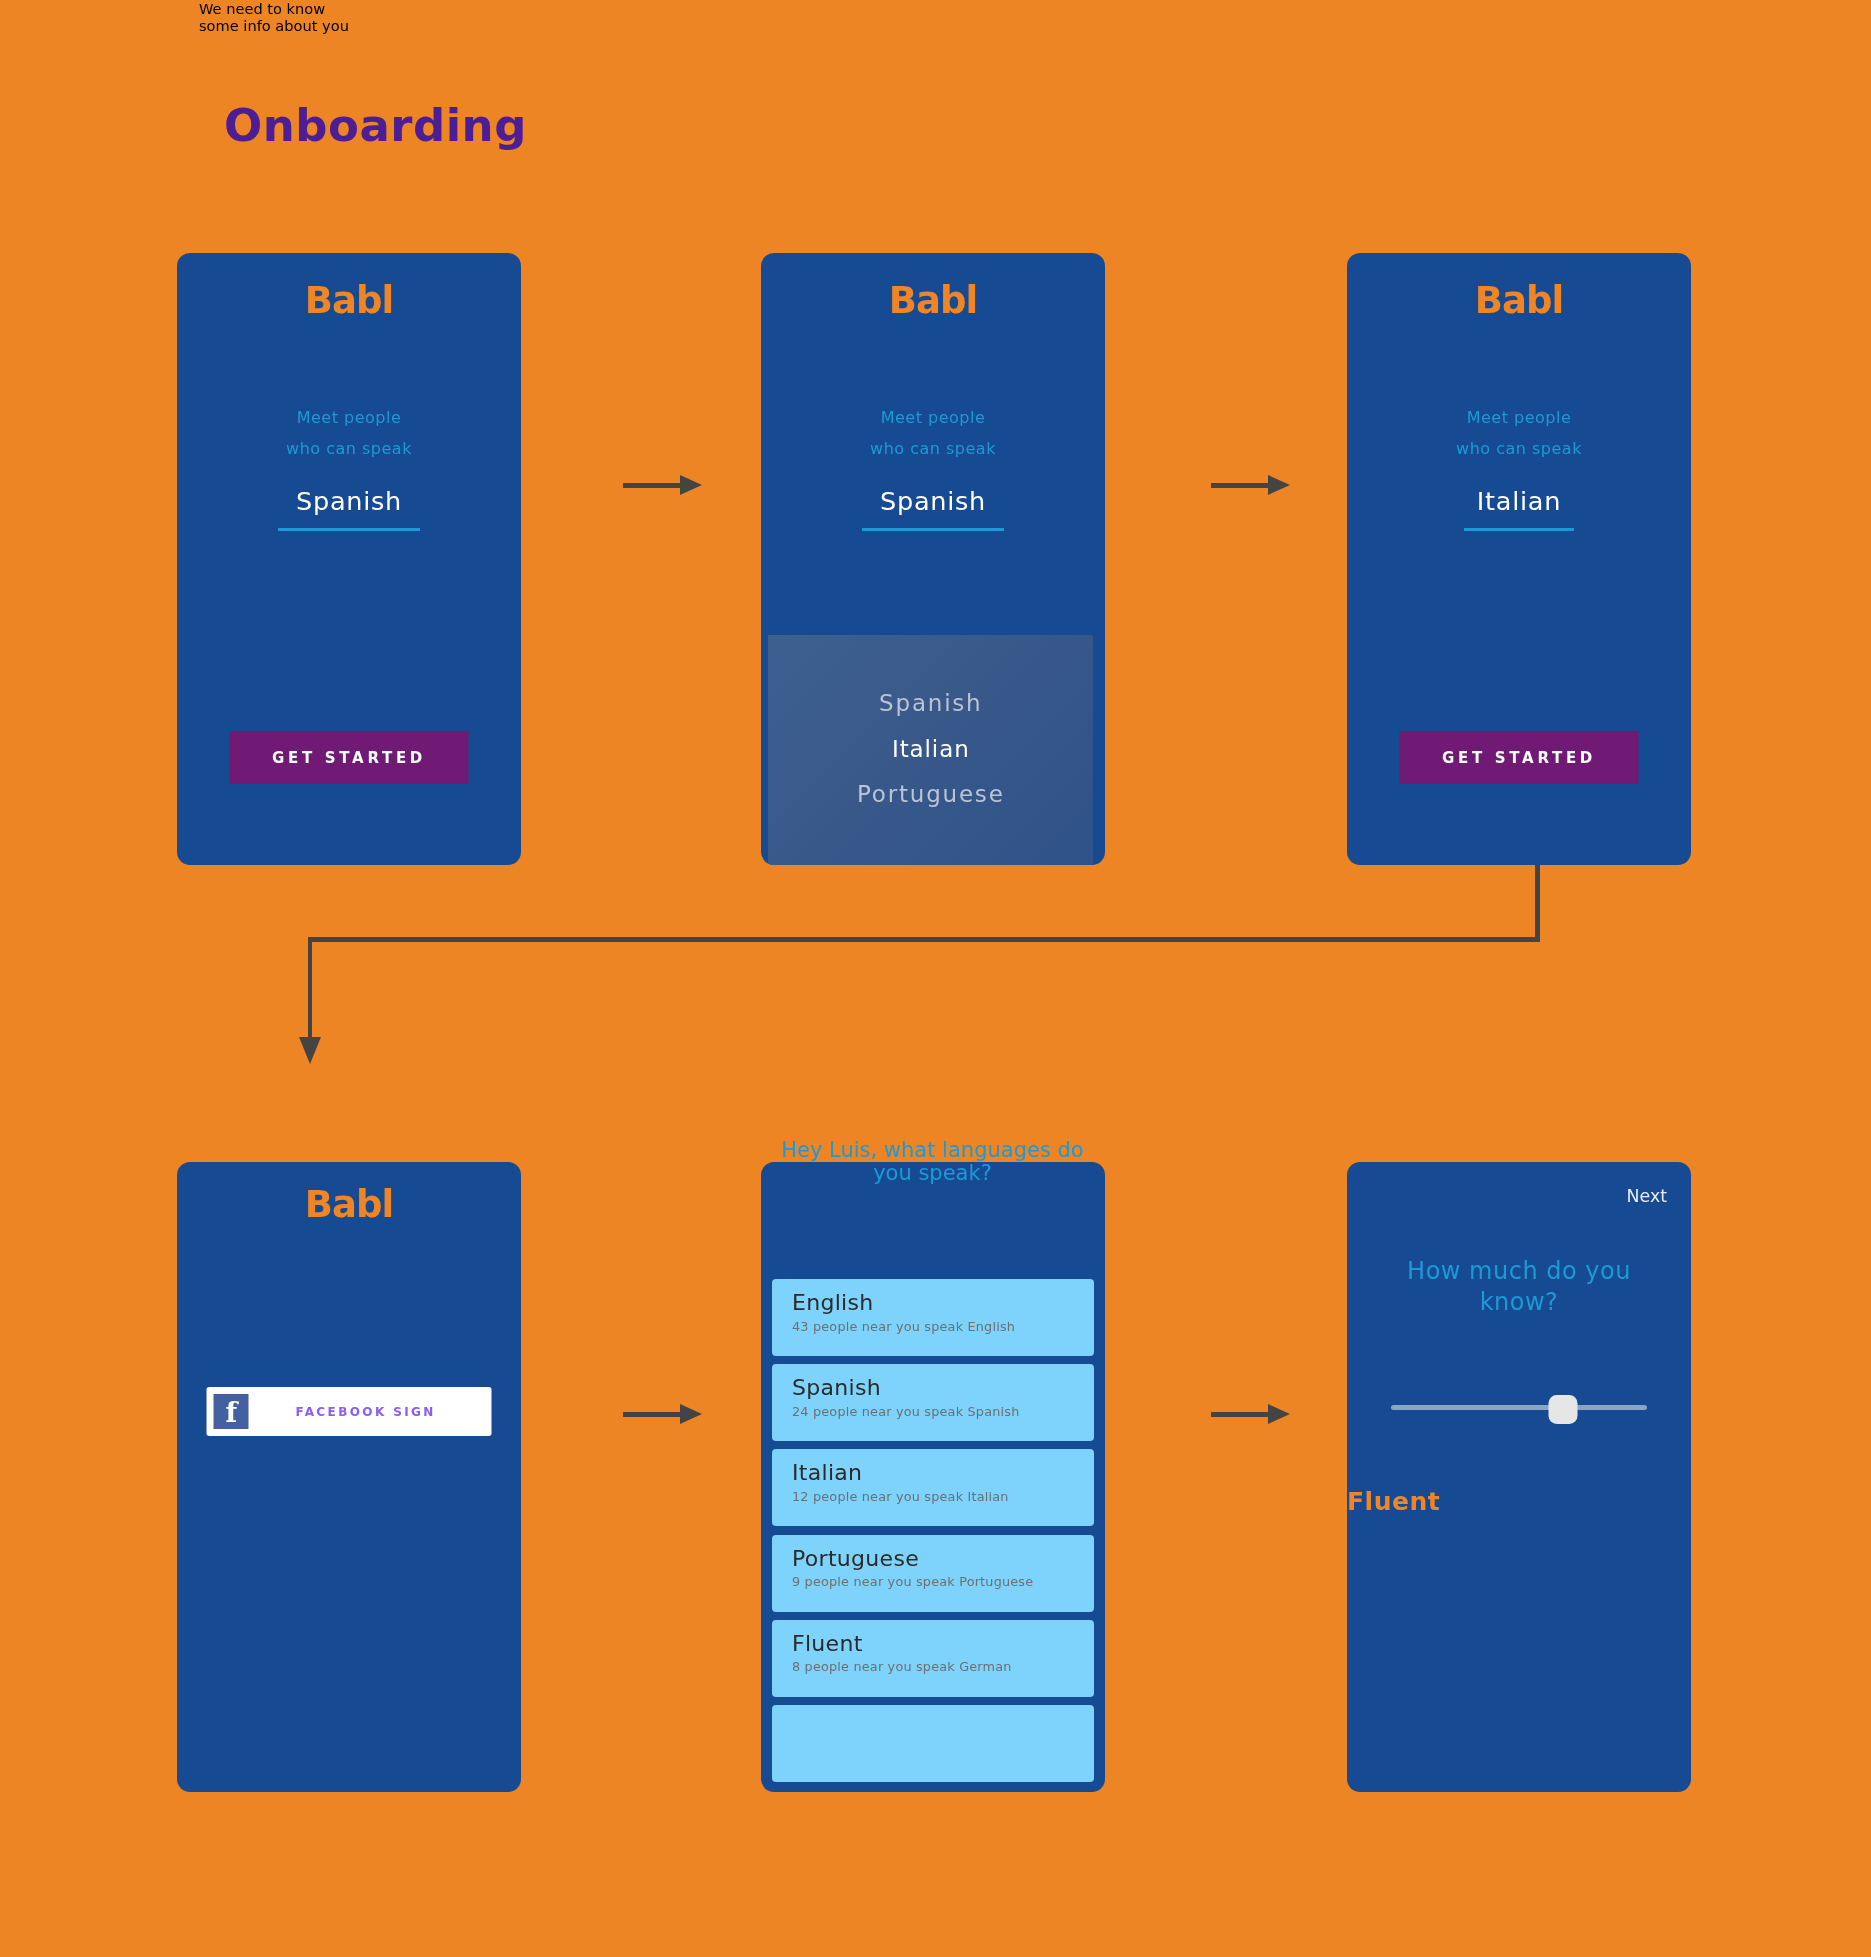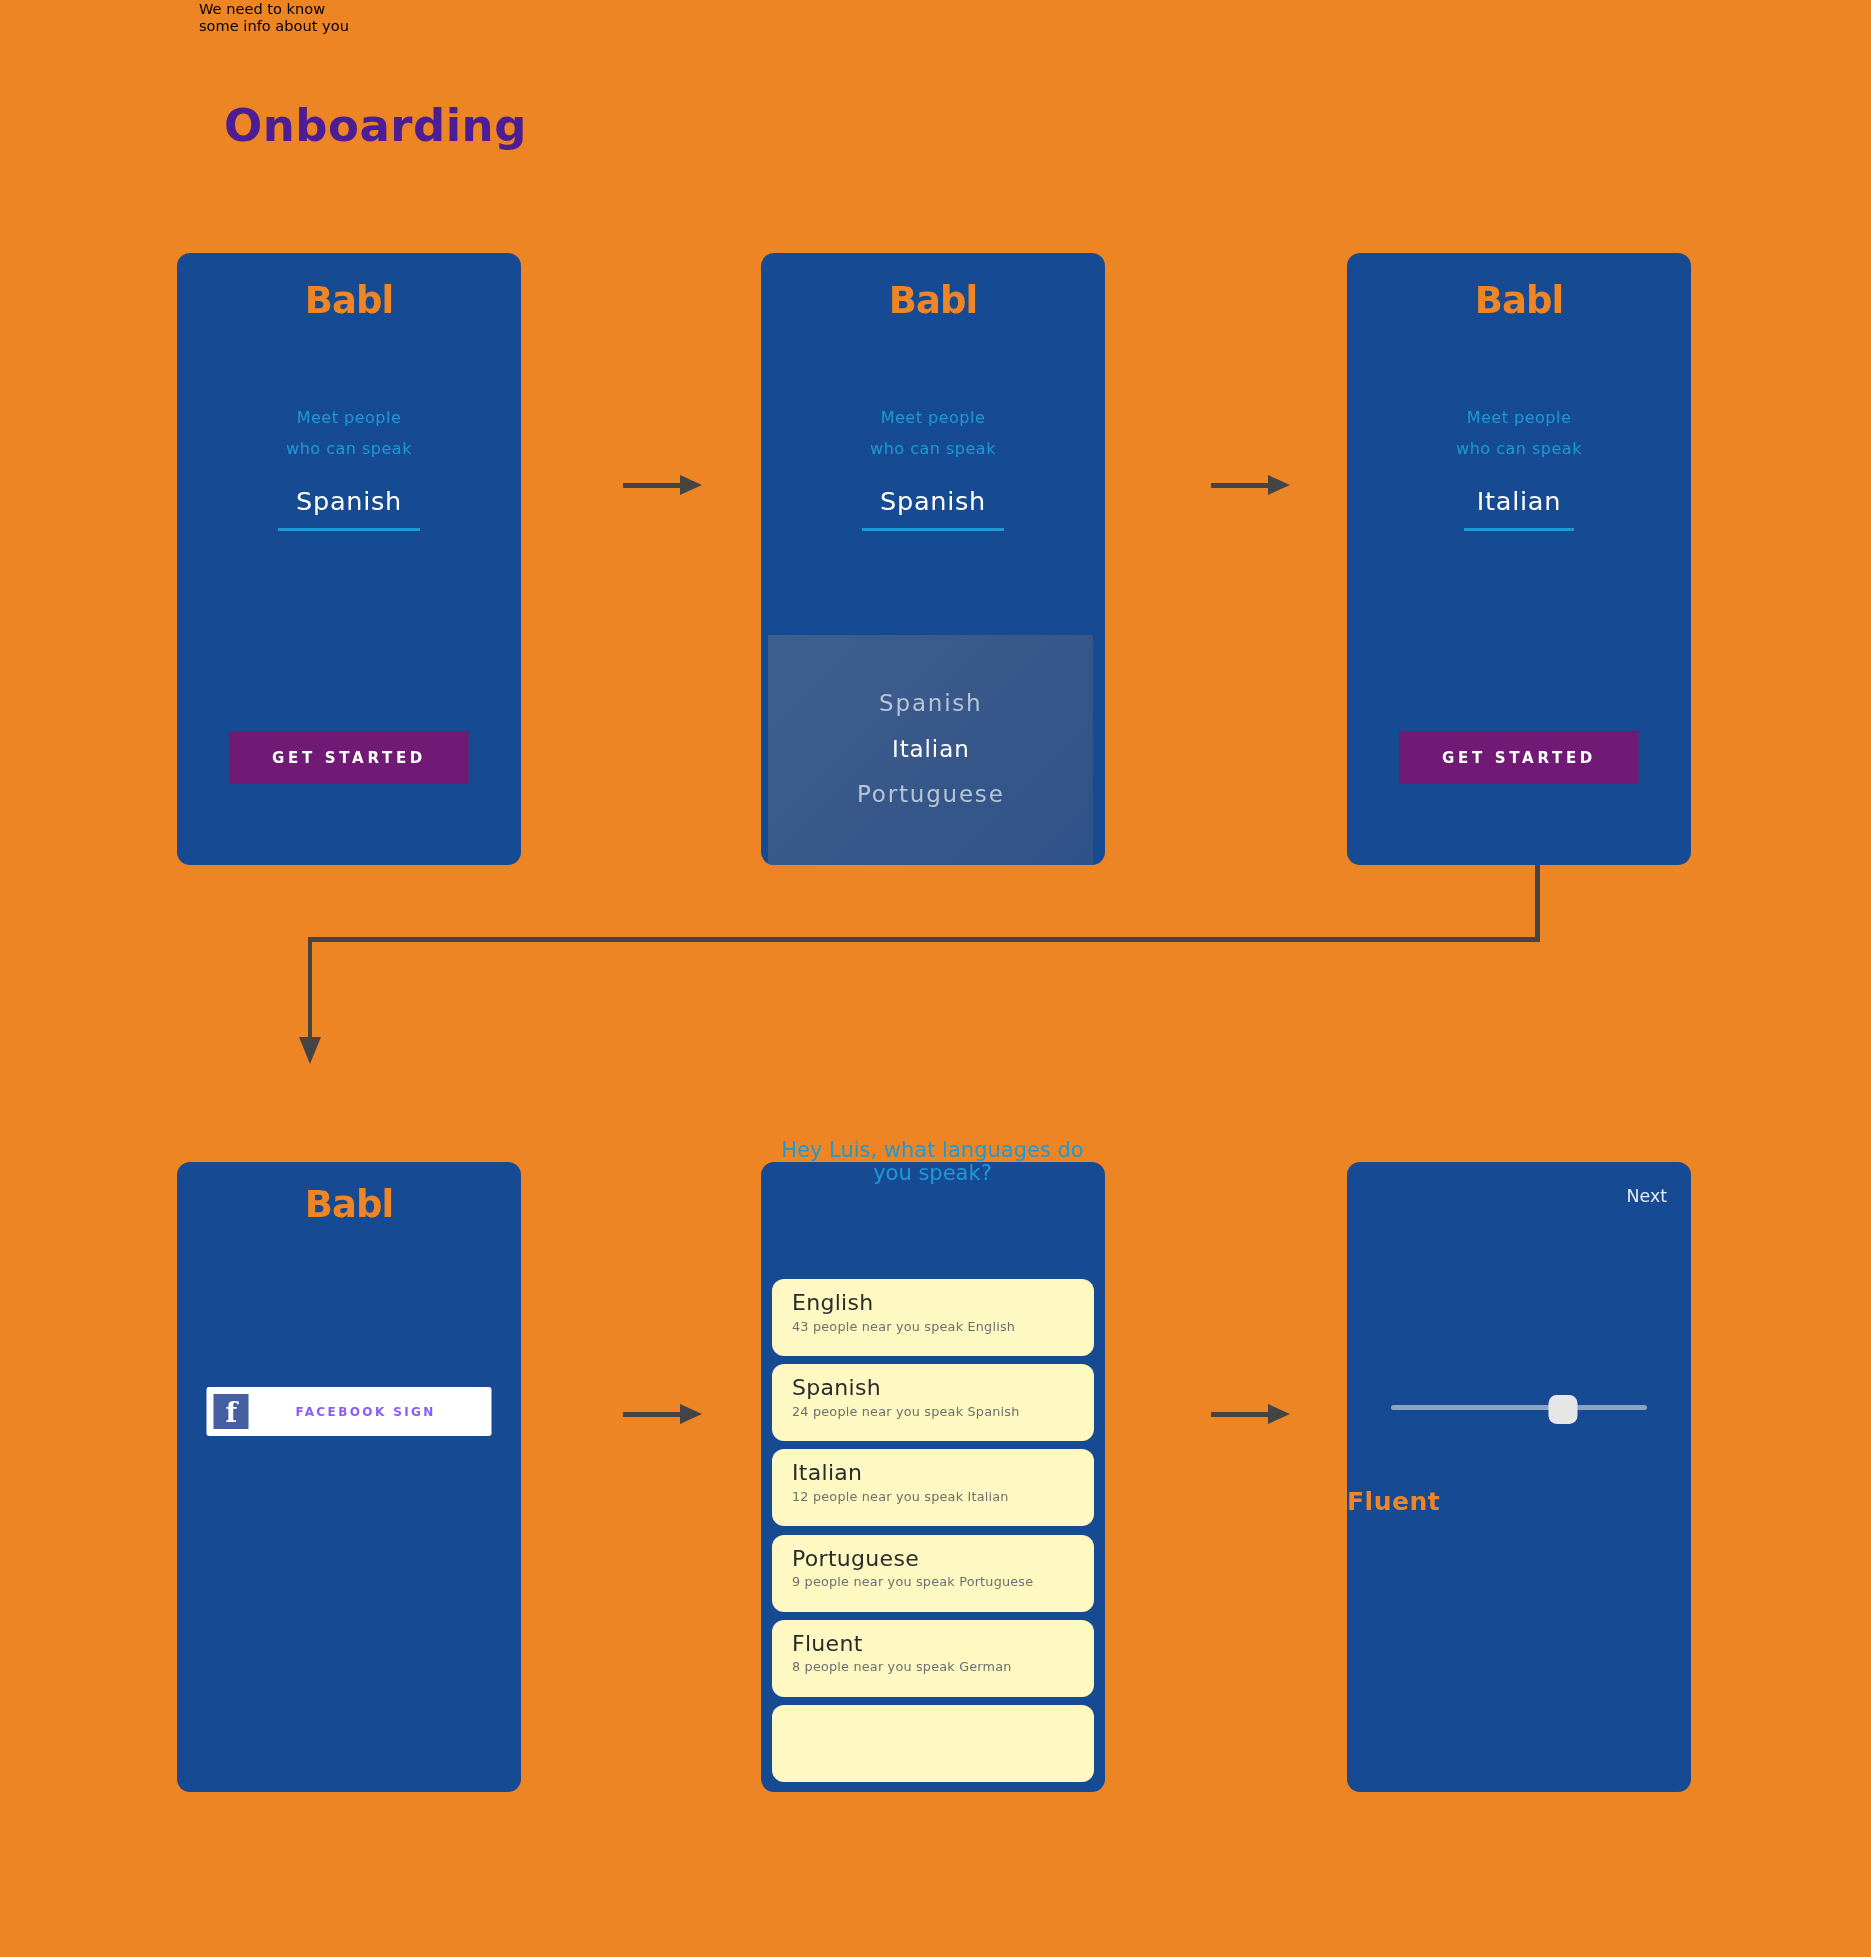--- a/index.html
+++ b/index.html
@@ -174,22 +174,22 @@
     font-size: 21px;
     line-height: 23px;
   }
   .lang-list {
     position: absolute;
     left: 772px;
     top: 1279px;
     width: 322px;
   }
   .lang-card {
-    background: #fef9c3;
-    border-radius: 12px;
+    background: #7dd3fc;
+    border-radius: 4px;
     height: 77px;
     margin-bottom: 8.2px;
     padding: 11px 20px 0 20px;
     box-sizing: border-box;
     cursor: pointer;
   }
   .lang-name {
     font-size: 22px;
     color: #2b2b2b;
     letter-spacing: 0.3px;
@@ -392,20 +392,21 @@
     <div class="lang-sub">8 people near you speak German</div>
   </div>
   <div class="lang-card">
     <div class="lang-name"></div>
     <div class="lang-sub"></div>
   </div>
 </div>
 
 <div class="card row2 c3">
   <div class="next-link" style="position:absolute;top:24px;right:24px;">Next</div>
+  <div class="slider-question" style="position:absolute;top:94px;left:37px;right:37px;">How much do you know?</div>
   <div class="slider-wrap" style="position:absolute;top:227px;left:44px;right:44px;">
     <div class="slider-track"></div>
     <div class="slider-knob" style="left: 67%;"></div>
   </div>
   <div class="slider-value" style="position:absolute;top:325px;left:0;right:0;">Fluent</div>
 </div>
 
 <div class="arrow-h" style="left:623px;top:1400px;width:79px;">
   <div class="arrow-line" style="width:57px;"></div>
   <div class="arrow-head"></div>

